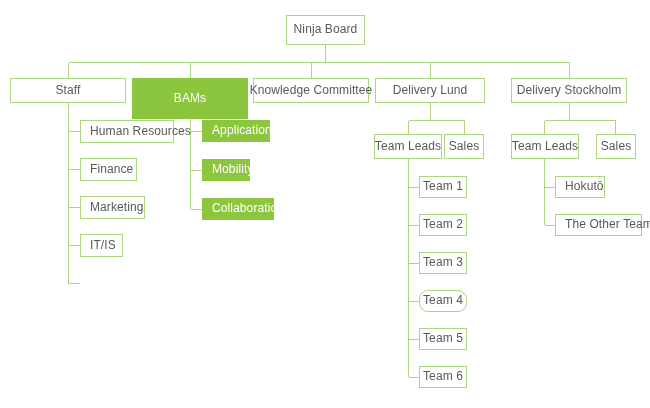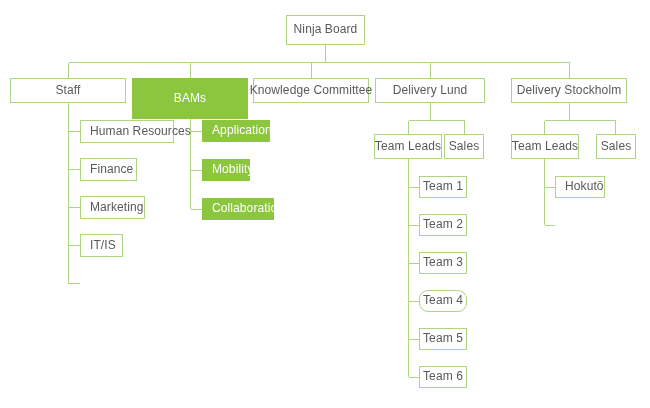--- a/index.html
+++ b/index.html
@@ -174,14 +174,17 @@
   <div class="node" style="left: 511px; top: 134px; width: 68px; height: 25px;">
       <span>Team Leads</span>
     </div>
   <div class="node" style="left: 596px; top: 134px; width: 40px; height: 25px;">
       <span>Sales</span>
     </div>
 
   <div class="node left-align" style="left: 555px; top: 176px; width: 50px; height: 22px;">
       <span>Hokutō</span>
     </div>
+  <div class="node left-align" style="left: 555px; top: 214px; width: 87px; height: 22px;">
+      <span>The Other Team</span>
+    </div>
 
 </div>
 
 </body></html>

